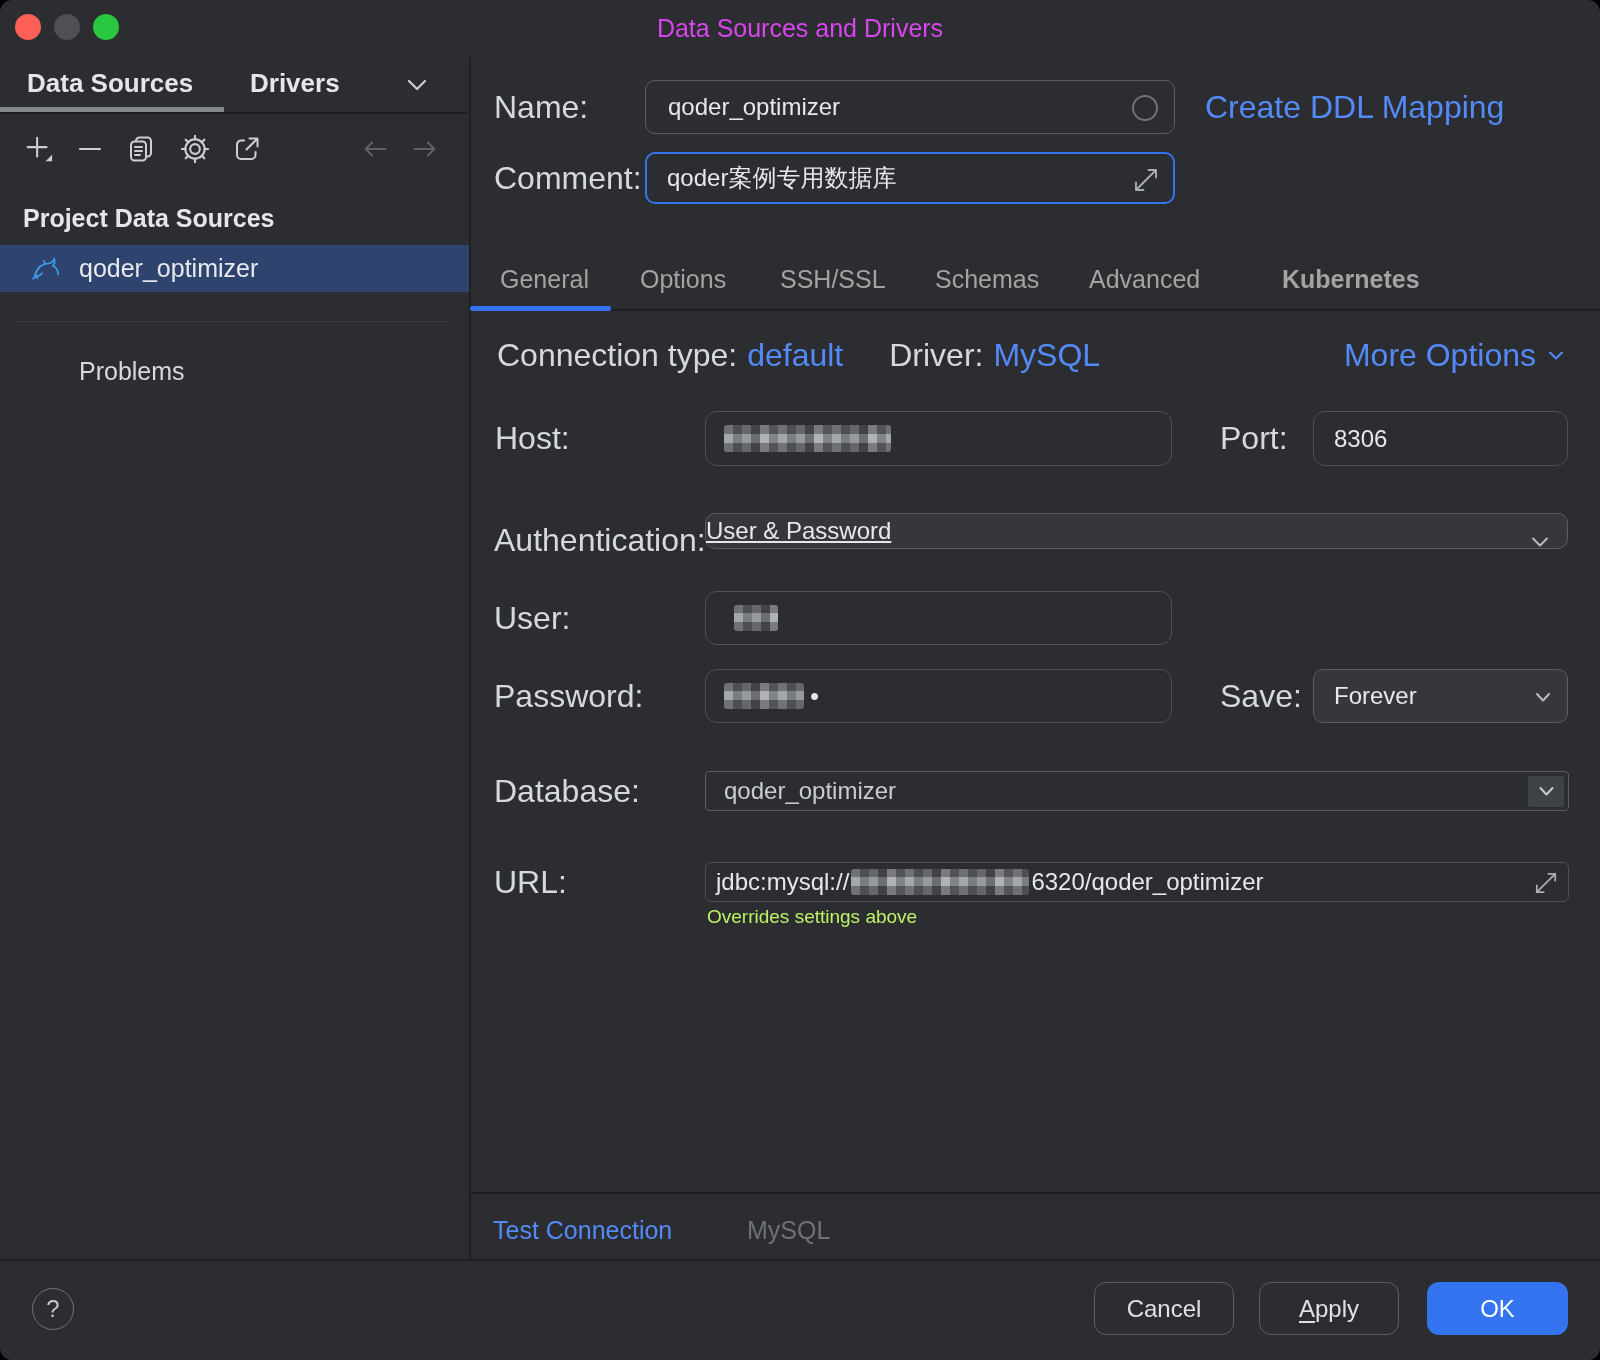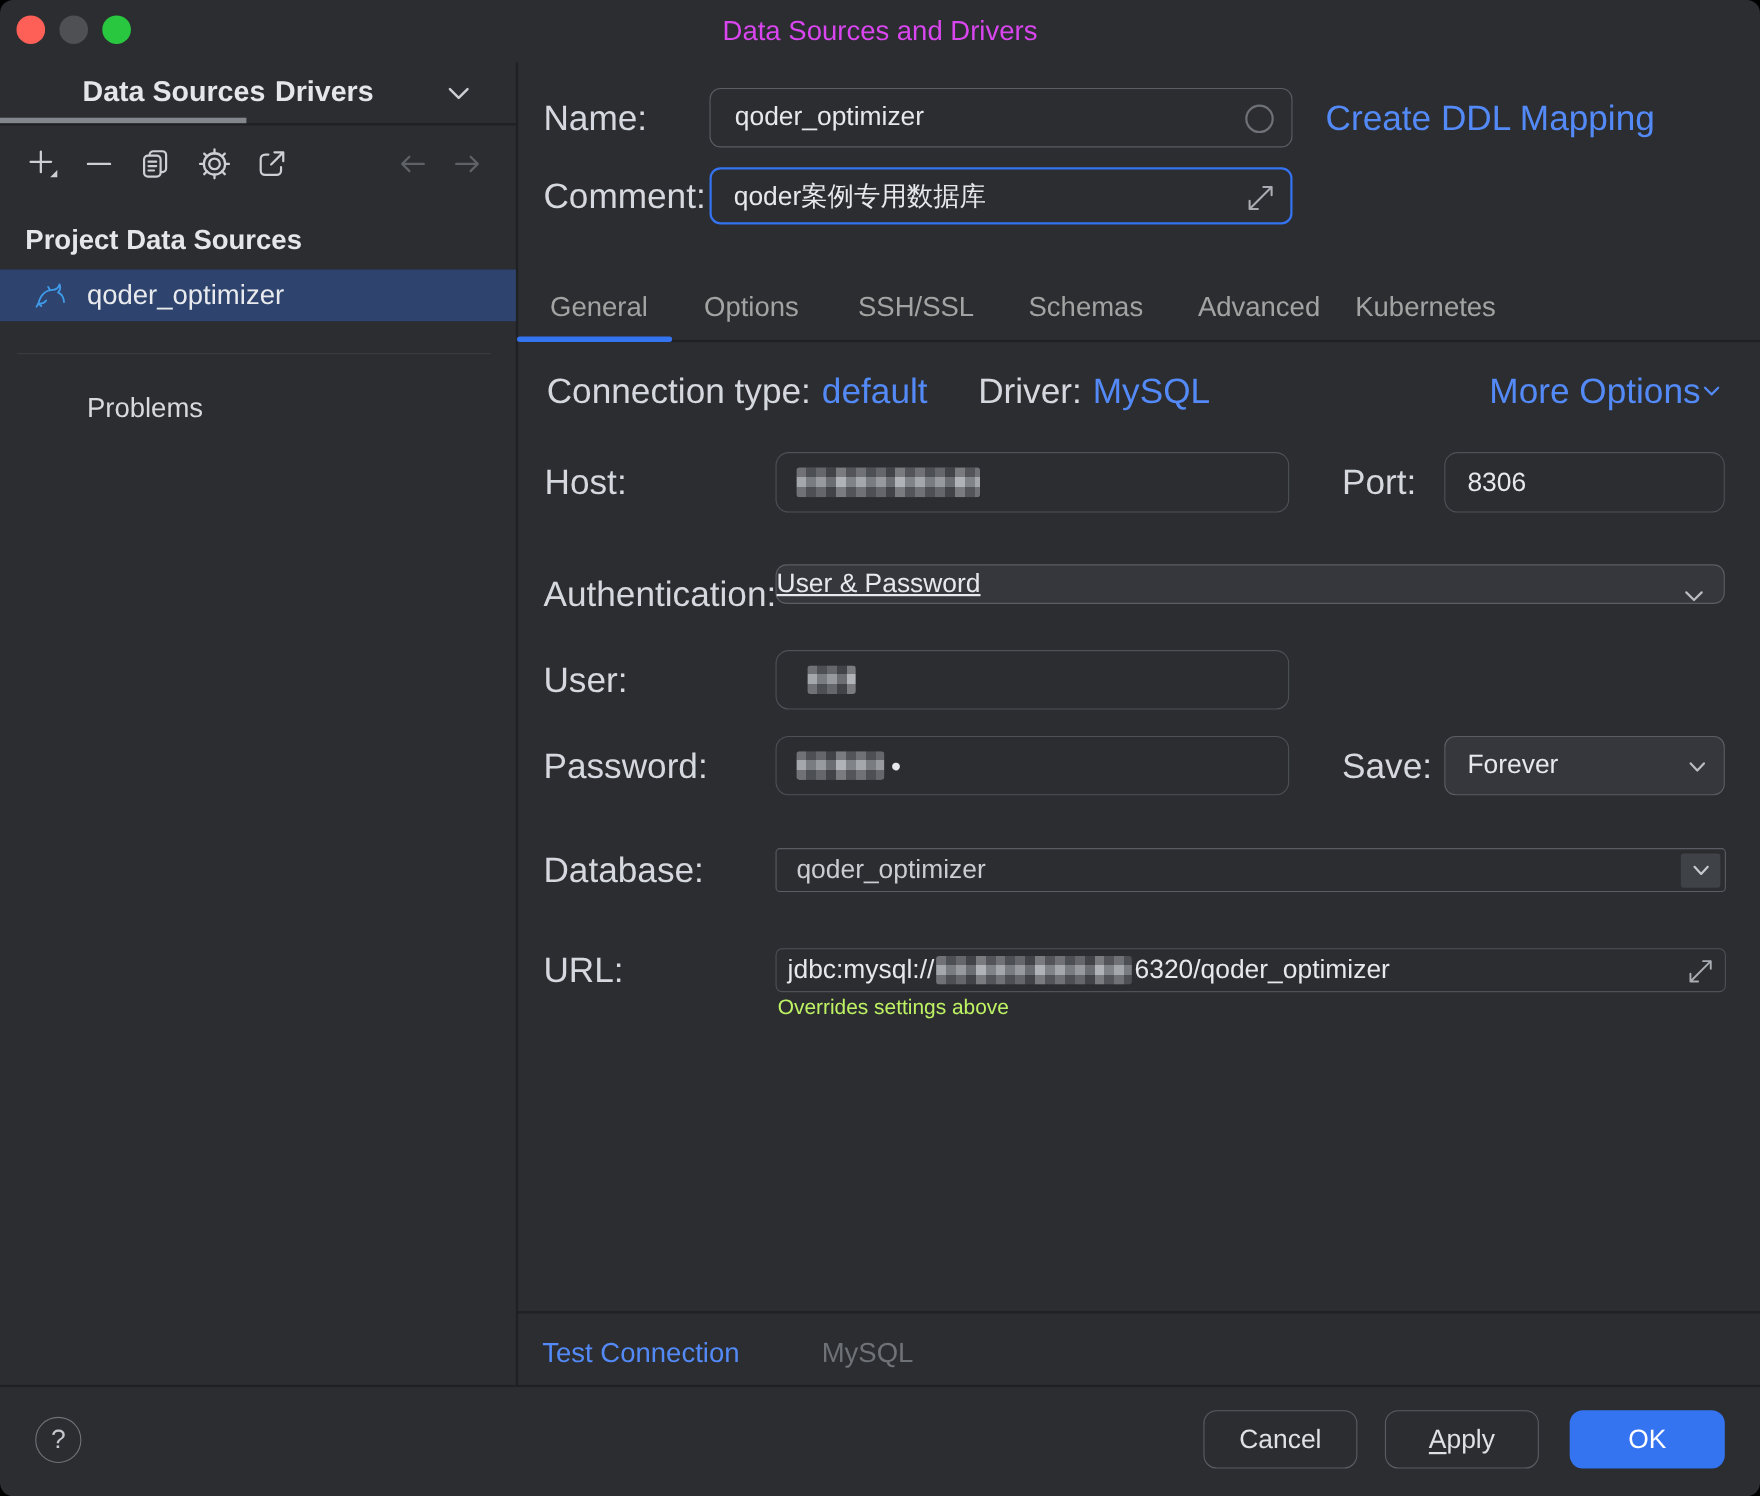--- a/index.html
+++ b/index.html
@@ -56,21 +56,21 @@
 
   <div class="titlebar">
     <div class="light" style="left:15px;background:#FE5F57;"></div>
     <div class="light" style="left:54px;background:#4E5053;"></div>
     <div class="light" style="left:93px;background:#28C73F;"></div>
     <div class="title">Data Sources and Drivers</div>
   </div>
 
   <div class="sidebar">
     <div class="side-tabs">
-      <div class="side-tab" style="left:27px;margin-left:48px;">Data Sources</div>
+      <div class="side-tab" style="left:27px;">Data Sources</div>
       <div class="side-tab" style="left:250px;">Drivers</div>
       <div class="abs" style="left:403px;top:18px;color:#CDCFD4;">
         <svg width="28" height="20" viewBox="0 0 28 20">
             <polyline points="6,6 14,14 22,6" fill="none" stroke="currentColor" stroke-width="2.2" stroke-linecap="round" stroke-linejoin="round"></polyline>
           </svg>
       </div>
       <div class="side-tab-indicator"></div>
     </div>
 
     <div class="tool" style="left:24px;">
@@ -151,32 +151,32 @@
             <path d="M23 3L3 23M15.5 3H23v7.5M10.5 23H3v-7.5" fill="none" stroke="currentColor" stroke-width="1.9" stroke-linecap="round" stroke-linejoin="round"></path>
           </svg>
       </span>
     </div>
 
     <div class="tab" style="left:30px;">General</div>
     <div class="tab" style="left:170px;">Options</div>
     <div class="tab" style="left:310px;">SSH/SSL</div>
     <div class="tab" style="left:465px;">Schemas</div>
     <div class="tab" style="left:619px;">Advanced</div>
-    <div class="tab" style="left:762px;">Kubernetes</div>
+    <div class="tab" style="left:812px;font-weight:bold;">Kubernetes</div>
     <div class="tabbar-border"></div>
     <div class="tab-active-bar"></div>
 
     <div class="lab" style="left:27px;top:283px;height:30px;gap:10px;">
       <span>Connection type:</span>
       <span class="link">default</span>
       <span style="width:26px;"></span>
       <span>Driver:</span>
       <span class="link">MySQL</span>
     </div>
-    <div class="lab link" style="right:36px;top:283px;height:30px;gap:2px;">
+    <div class="lab link" style="right:36px;top:283px;height:30px;gap:12px;">
       <span>More Options</span>
       <svg width="16" height="11" viewBox="0 0 16 11">
           <polyline points="2,2.5 8,8.5 14,2.5" fill="none" stroke="currentColor" stroke-width="2" stroke-linecap="round" stroke-linejoin="round"></polyline>
         </svg>
     </div>
 
     <div class="lab" style="left:25px;top:354px;height:55px;">Host:</div>
     <div class="field" style="left:235px;top:354px;width:467px;height:55px;">
       <span class="px" style="margin-left:18px;width:167px;height:27px;"></span>
     </div>

